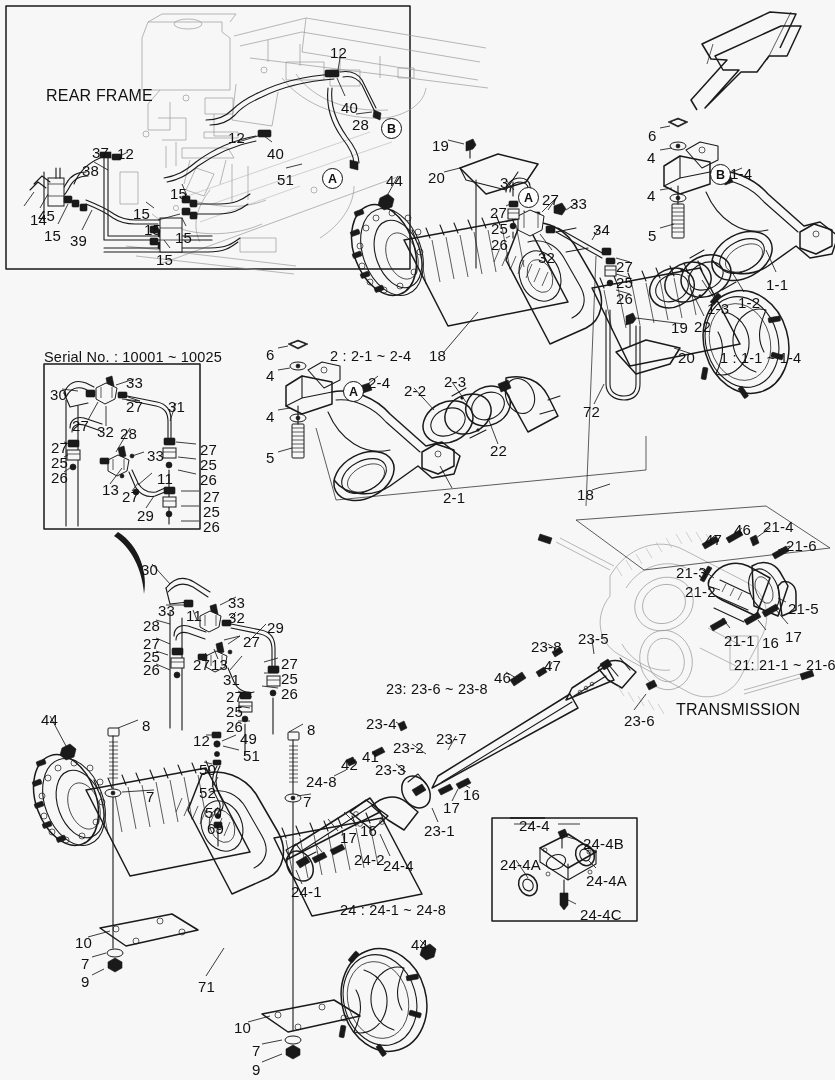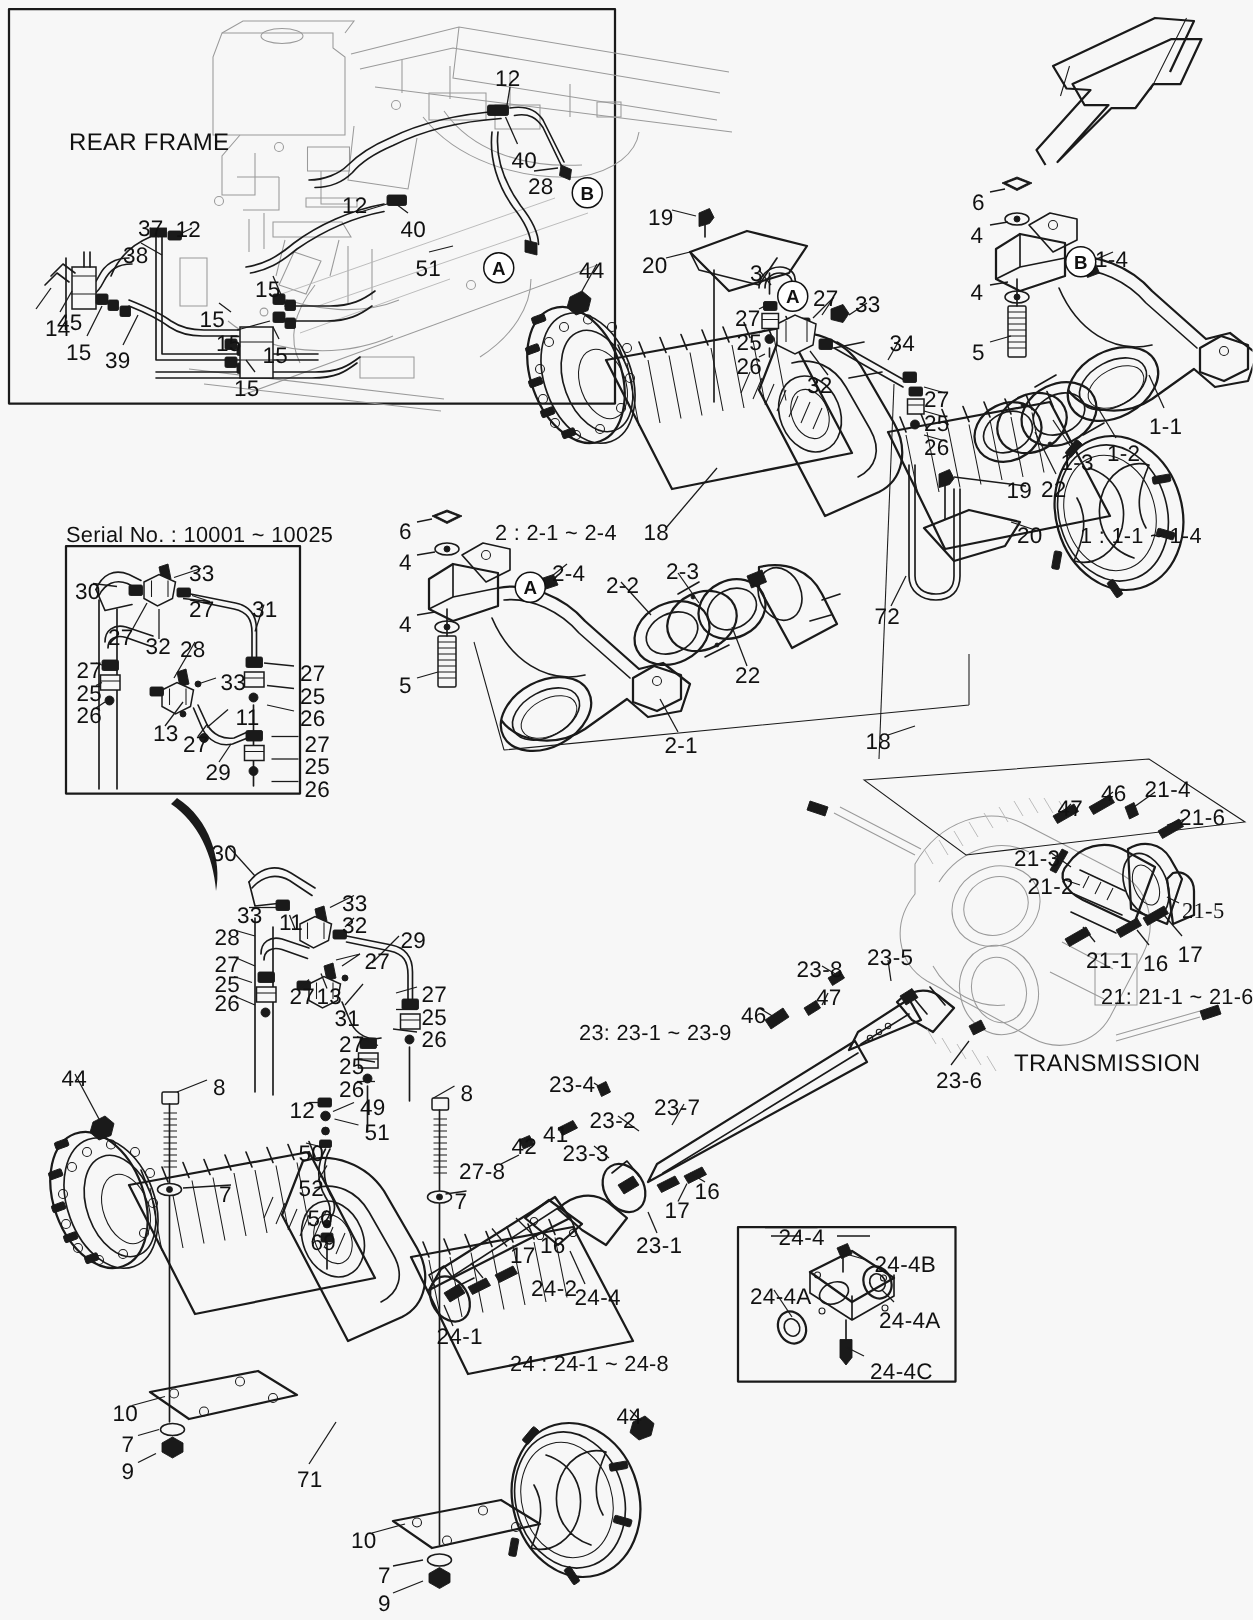--- a/index.html
+++ b/index.html
@@ -956,50 +956,50 @@
       <div class="lbl" style="left: 205px; top: 805px;">50</div>
       <div class="lbl" style="left: 207px; top: 821px;">69</div>
       <div class="lbl" style="left: 75px; top: 935px;">10</div>
       <div class="lbl" style="left: 81px; top: 956px;">7</div>
       <div class="lbl" style="left: 81px; top: 974px;">9</div>
       <div class="lbl" style="left: 198px; top: 979px;">71</div>
       <div class="lbl" style="left: 234px; top: 1020px;">10</div>
       <div class="lbl" style="left: 252px; top: 1043px;">7</div>
       <div class="lbl" style="left: 252px; top: 1062px;">9</div>
       <div class="lbl" style="left: 411px; top: 937px;">44</div>
-      <div class="lbl" style="left: 306px; top: 774px;">27-8</div>
+      <div class="lbl" style="left: 306px; top: 774px;">24-8</div>
       <div class="lbl" style="left: 341px; top: 757px;">42</div>
       <div class="lbl" style="left: 362px; top: 749px;">41</div>
       <div class="lbl" style="left: 375px; top: 762px;">23-3</div>
       <div class="lbl" style="left: 393px; top: 740px;">23-2</div>
       <div class="lbl" style="left: 366px; top: 716px;">23-4</div>
       <div class="lbl" style="left: 436px; top: 731px;">23-7</div>
       <div class="lbl" style="left: 463px; top: 787px;">16</div>
       <div class="lbl" style="left: 443px; top: 800px;">17</div>
       <div class="lbl" style="left: 424px; top: 823px;">23-1</div>
       <div class="lbl" style="left: 360px; top: 823px;">16</div>
       <div class="lbl" style="left: 340px; top: 830px;">17</div>
       <div class="lbl" style="left: 383px; top: 858px;">24-4</div>
       <div class="lbl" style="left: 314px; top: 852px; padding-left: 40px;">24-2</div>
       <div class="lbl" style="left: 291px; top: 884px;">24-1</div>
       <div class="lbl cap" style="left: 340px; top: 903px;">24 : 24-1 ~ 24-8</div>
-      <div class="lbl cap" style="left: 386px; top: 682px;">23: 23-1 ~ 23-9</div>
+      <div class="lbl cap" style="left: 386px; top: 682px;">23: 23-6 ~ 23-8</div>
       <div class="lbl" style="left: 494px; top: 670px;">46</div>
       <div class="lbl" style="left: 544px; top: 658px;">47</div>
       <div class="lbl" style="left: 531px; top: 639px;">23-8</div>
       <div class="lbl" style="left: 578px; top: 631px;">23-5</div>
       <div class="lbl" style="left: 624px; top: 713px;">23-6</div>
       <div class="lbl big" style="left: 676px; top: 702px;">TRANSMISSION</div>
       <div class="lbl" style="left: 705px; top: 532px;">47</div>
       <div class="lbl" style="left: 734px; top: 522px;">46</div>
       <div class="lbl" style="left: 763px; top: 519px;">21-4</div>
       <div class="lbl" style="left: 786px; top: 538px;">21-6</div>
       <div class="lbl" style="left: 676px; top: 565px;">21-3</div>
       <div class="lbl" style="left: 685px; top: 584px;">21-2</div>
-      <div class="lbl" style="left: 788px; top: 601px; font-family: Liberation Serif, serif;">21-5</div>
+      <div class="lbl" style="left: 788px; top: 601px;">21-5</div>
       <div class="lbl" style="left: 724px; top: 633px;">21-1</div>
       <div class="lbl" style="left: 762px; top: 635px;">16</div>
       <div class="lbl" style="left: 785px; top: 629px;">17</div>
       <div class="lbl cap" style="left: 734px; top: 658px;">21: 21-1 ~ 21-6</div>
       <div class="lbl" style="left: 519px; top: 818px;">24-4</div>
       <div class="lbl" style="left: 583px; top: 836px;">24-4B</div>
       <div class="lbl" style="left: 500px; top: 857px;">24-4A</div>
       <div class="lbl" style="left: 586px; top: 873px;">24-4A</div>
       <div class="lbl" style="left: 580px; top: 907px;">24-4C</div>
     </div>

